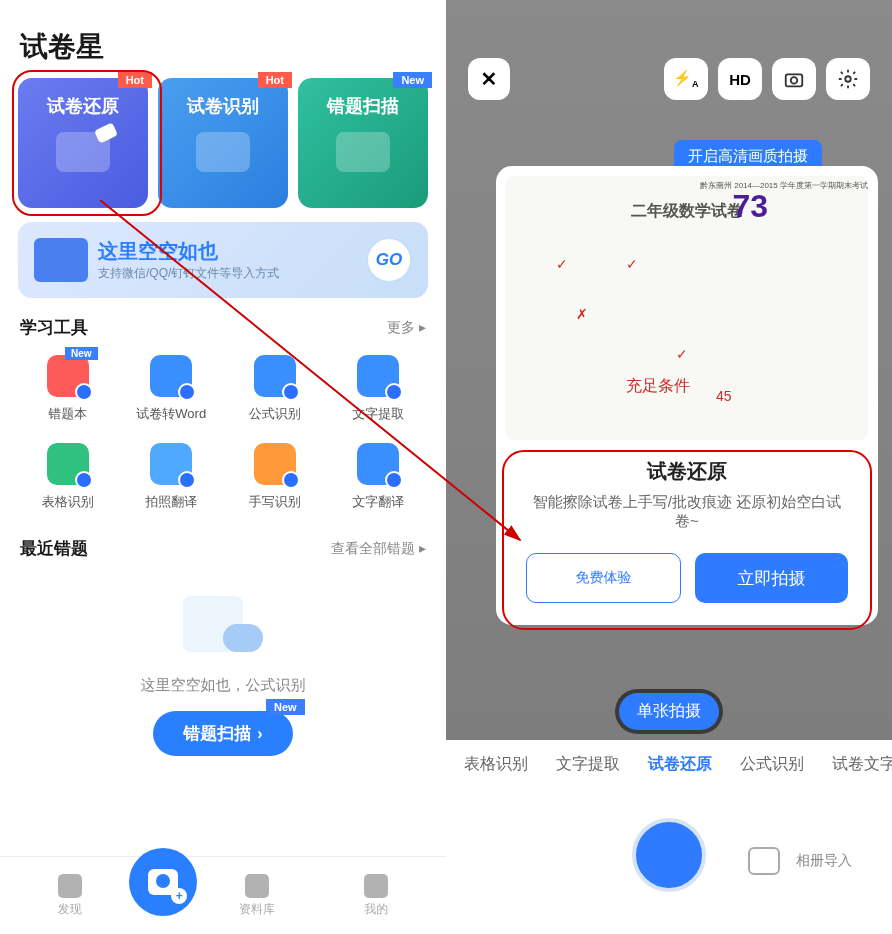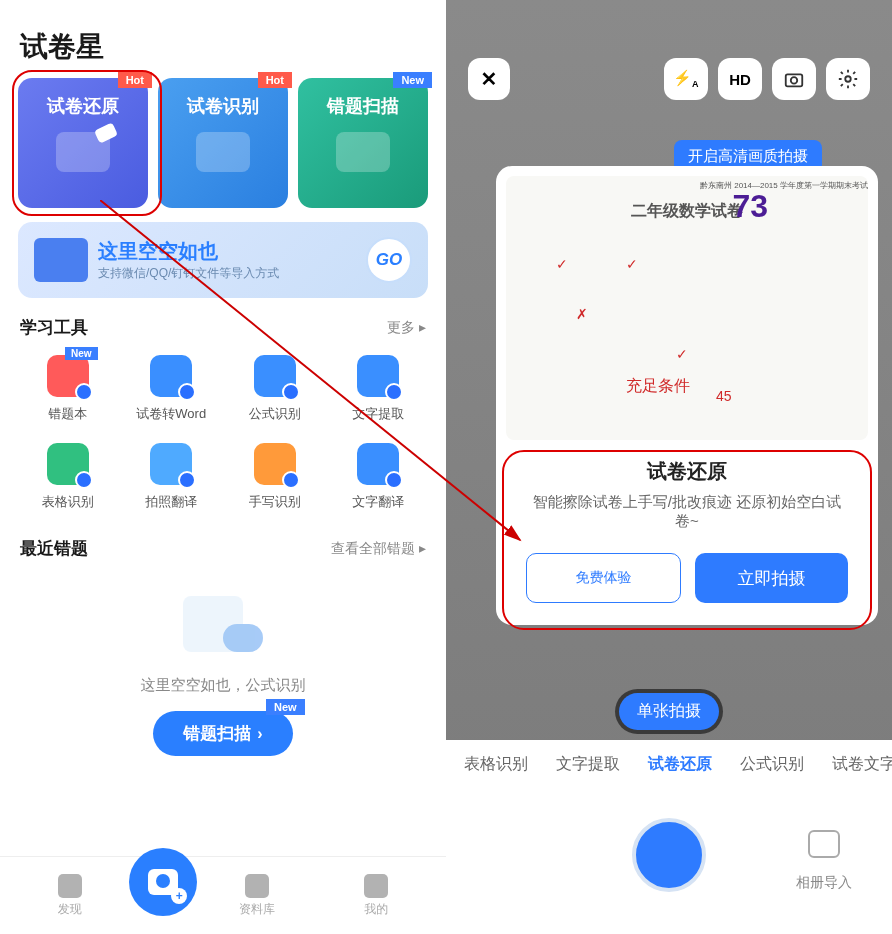--- a/index.html
+++ b/index.html
@@ -85,21 +85,21 @@
 
 .seg-control { position: absolute; bottom: 200px; left: 50%; transform: translateX(-50%); background: rgba(30,30,30,0.7); border-radius: 24px; padding: 4px; display: flex; }
 .seg-item { padding: 8px 18px; color: #fff; font-size: 16px; border-radius: 20px; }
 .seg-item.active { background: #2e7bff; }
 
 .mode-tabs { position: absolute; bottom: 146px; left: 0; right: 0; height: 48px; background: #fff; display: flex; align-items: center; overflow-x: auto; font-size: 16px; color: #666; gap: 28px; padding: 0 18px; white-space: nowrap; }
 .mode-tabs .active { color: #2e7bff; font-weight: 600; }
 
 .cam-footer { position: absolute; bottom: 0; left: 0; right: 0; height: 146px; background: #fff; display: flex; align-items: center; justify-content: center; }
 .shutter { width: 74px; height: 74px; border-radius: 50%; border: 4px solid #d6e3f4; background: #2e7bff; position: relative; top: -6px; }
-.album { position: absolute; right: 40px; display: flex; flex-direction: column; align-items: center; gap: 16px; color: #888; font-size: 14px; }
+.album { position: absolute; right: 40px; display: flex; flex-direction: row; align-items: center; gap: 16px; color: #888; font-size: 14px; }
 .album-ic { width: 32px; height: 28px; border: 2.5px solid #aaa; border-radius: 6px; }
 
 .red-arrow { position: absolute; top: 200px; left: 100px; width: 430px; height: 350px; pointer-events: none; z-index: 50; }
 </style>
 </head>
 <body>
 
 <div class="screen screen-left">
   <div class="app-title">试卷星</div>
 

